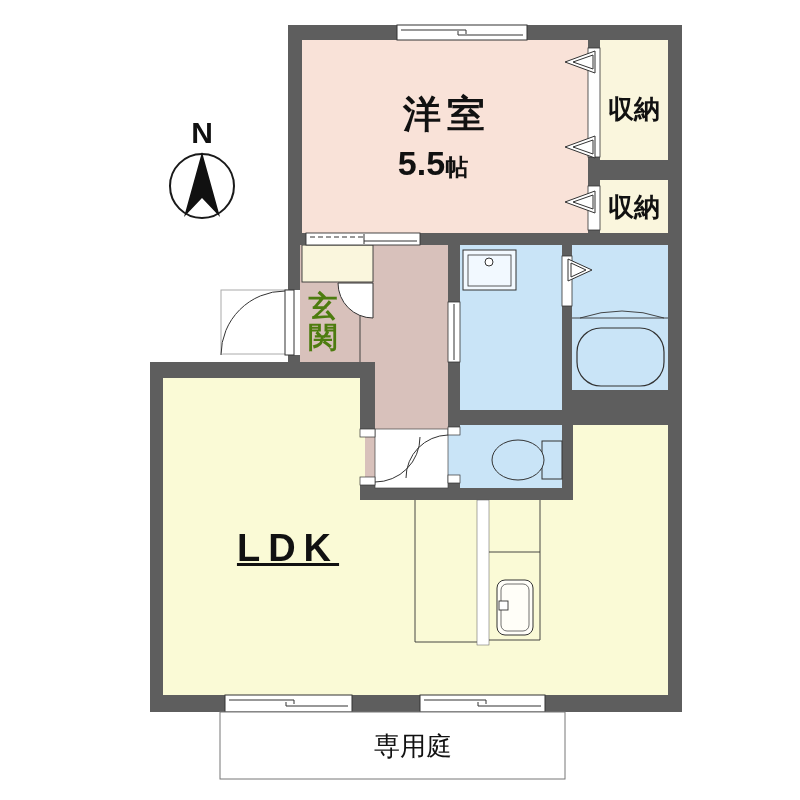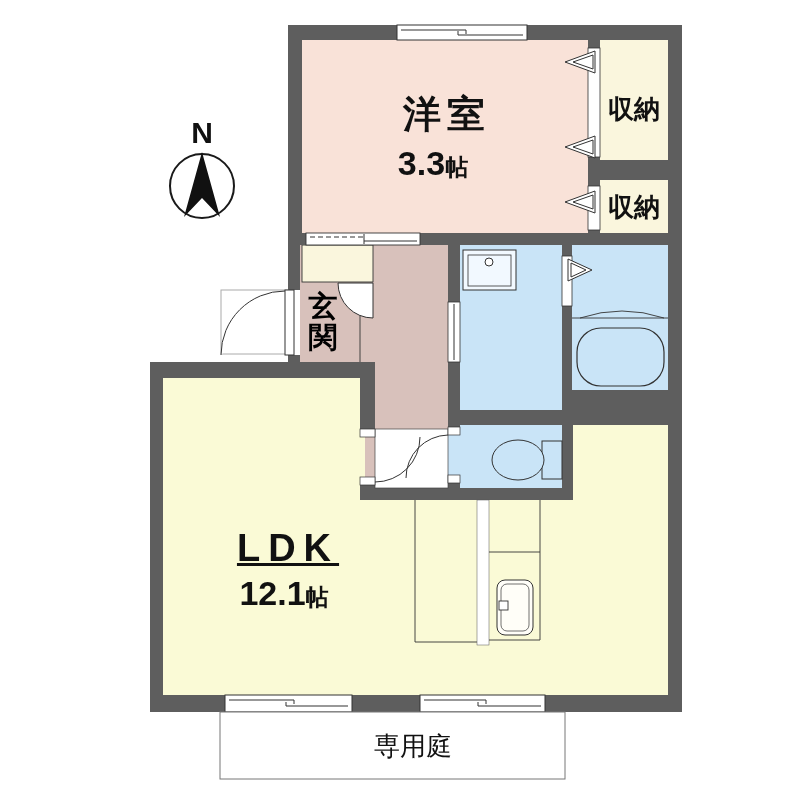--- a/index.html
+++ b/index.html
@@ -10,21 +10,21 @@
   }
   .stage svg{position:absolute;left:0;top:0;}
   .label{
     position:absolute;transform:translate(-50%,-50%);
     white-space:nowrap;color:#111;font-weight:600;text-align:center;line-height:1;
   }
   .label .unit{font-weight:600;}
   .label-vertical{
     position:absolute;transform:translate(-50%,-50%);
     width:1em;word-break:break-all;white-space:normal;line-height:1.08;
-    font-weight:600;text-align:center;color:#000000;
+    font-weight:600;text-align:center;color:#4d7c0f;
   }
   .n-label{font-weight:700;}
 </style>
 </head>
 <body>
 
 <div class="stage">
 
 <svg width="800" height="800" viewBox="0 0 800 800">
 
@@ -173,38 +173,35 @@
 </svg>
 
 <div class="label n-label" style="left:202px;top:133px;font-size:30px;">
   <span>N</span>
 </div>
 
 <div class="label" style="left:444px;top:114px;font-size:38px;letter-spacing:6px;padding-left:6px;">
   <span>洋室</span>
 </div>
 <div class="label" style="left:433px;top:163px;font-size:34px;">
-  <span>3.3</span><span class="unit" style="font-size:23px;">帖</span>
+  <span>5.5</span><span class="unit" style="font-size:23px;">帖</span>
 </div>
 
 <div class="label" style="left:634px;top:109px;font-size:26px;">
   <span>収納</span>
 </div>
 <div class="label" style="left:634px;top:207px;font-size:26px;">
   <span>収納</span>
 </div>
 
 <div class="label-vertical" style="left:323px;top:322px;font-size:29px;">
   <span>玄関</span>
 </div>
 
 <div class="label" style="left:284px;top:548px;font-size:38px;letter-spacing:8px;padding-left:8px;text-decoration:underline;">
   <span>LDK</span>
 </div>
-<div class="label" style="left:284px;top:593px;font-size:34px;">
-  <span>12.1</span><span class="unit" style="font-size:23px;">帖</span>
-</div>
 
 <div class="label" style="left:413px;top:746px;font-size:26px;font-weight:500;">
   <span>専用庭</span>
 </div>
 
 </div>
 
 </body></html>

